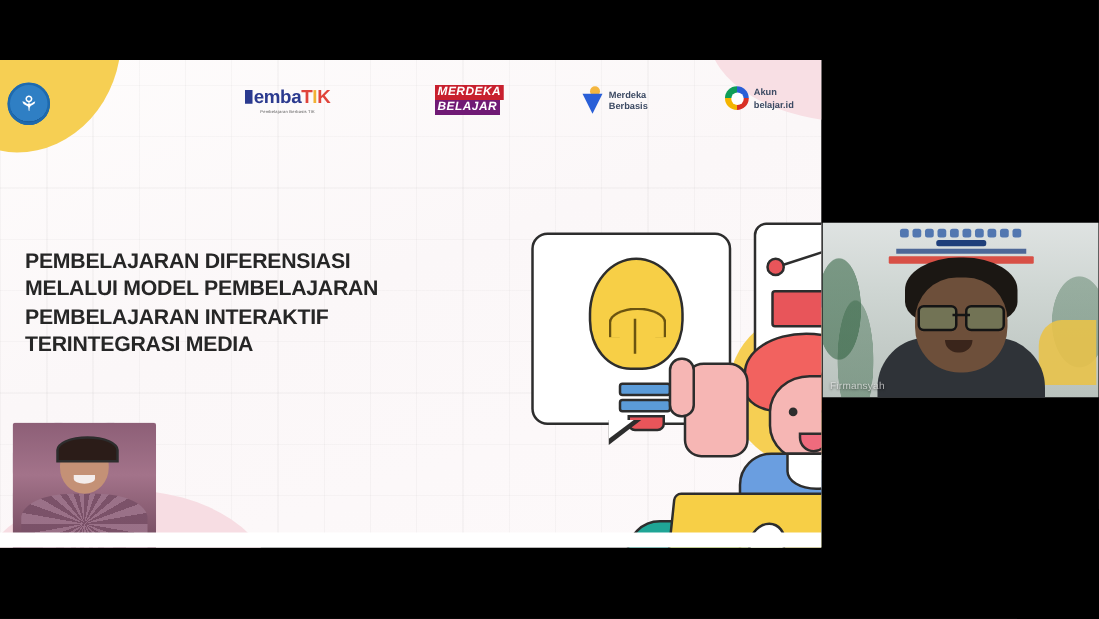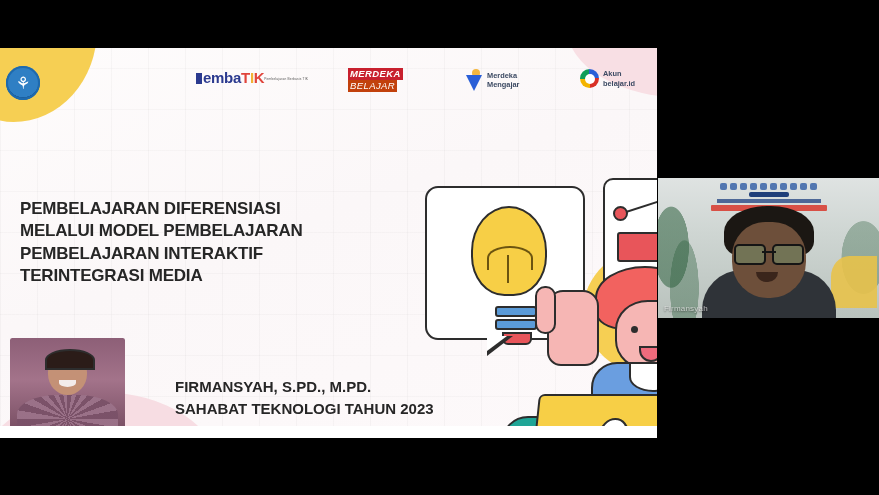--- a/index.html
+++ b/index.html
@@ -25,32 +25,32 @@
   .logobar{position:absolute;left:0;top:12px;width:657px;height:48px;}
   .logo{position:absolute;display:flex;align-items:center;}
   .tutwuri{left:6px;top:6px;width:34px;height:34px;border-radius:50%;
       background:radial-gradient(circle at 50% 45%, #2f7fc4 0 62%, #1c5f9e 63% 100%);
       box-shadow:inset 0 0 0 2px #1e6aae;display:flex;align-items:center;justify-content:center;}
   .tutwuri .tw{color:#fff;font-size:17px;line-height:1;}
   .blpt{left:83px;top:6px;flex-direction:column;align-items:flex-start;}
   .blpt .main{font-size:23px;font-weight:bold;color:#29a8df;letter-spacing:.5px;line-height:.95;
       border-bottom:2px solid #29a8df;padding-bottom:1px;}
   .blpt .sub{font-size:2.6px;color:#4a4a4a;line-height:1.25;letter-spacing:.2px;margin-top:1px;}
-  .pembatik{left:196px;top:10px;flex-direction:row;align-items:center;}
+  .pembatik{left:196px;top:10px;flex-direction:column;align-items:center;}
   .pembatik .main{font-size:15px;font-weight:bold;letter-spacing:-.3px;line-height:1;}
   .pembatik .main .p{color:#2b3a8f;}
   .pembatik .main .t{color:#e0443b;}
   .pembatik .main .i{color:#f2b134;}
   .pembatik .main .k{color:#e0443b;}
   .pembatik .sub{font-size:3.2px;color:#555;margin-top:2px;letter-spacing:.2px;}
   .pembatik .blk{display:inline-block;width:6px;height:11px;background:#2b3a8f;margin-right:1px;vertical-align:-1px;}
   .merdeka{left:348px;top:8px;flex-direction:column;align-items:flex-start;}
   .merdeka .l1{background:#c8202e;color:#fff;font-size:9.5px;font-weight:bold;letter-spacing:.4px;padding:0 2px;
       font-style:italic;line-height:1.25;}
-  .merdeka .l2{background:#c2410c;color:#fff;font-size:9.5px;font-weight:normal;letter-spacing:.4px;padding:0 2px;
+  .merdeka .l2{background:#701a75;color:#fff;font-size:9.5px;font-weight:bold;letter-spacing:.4px;padding:0 2px;
       font-style:italic;line-height:1.25;}
   .mengajar{left:466px;top:9px;}
   .mengajar .mark{width:17px;height:22px;margin-right:4px;position:relative;}
   .mengajar .mark .dot{position:absolute;left:6px;top:0;width:8px;height:8px;border-radius:50%;background:#f4b63f;}
   .mengajar .mark .v{position:absolute;left:0;top:6px;width:0;height:0;
       border-left:8px solid transparent;border-right:8px solid transparent;border-top:16px solid #2a5fd7;}
   .mengajar .txt{font-size:7.4px;font-weight:bold;color:#3c4a63;line-height:1.25;}
   .akun{left:580px;top:9px;}
   .akun .mark{width:19px;height:19px;border-radius:50%;margin-right:4px;
       background:conic-gradient(#2a5fd7 0 25%, #d93025 25% 50%, #f4b400 50% 75%, #0f9d58 75% 100%);
@@ -186,21 +186,21 @@
         <span class="l2">BELAJAR</span>
       </div>
 
       <div class="logo mengajar">
         <span class="mark">
             <i class="dot"></i>
             <i class="v"></i>
           </span>
         <span class="txt">
           <span>Merdeka</span><br>
-          <span>Mengajar</span>
+          <span>Berbasis</span>
         </span>
       </div>
 
       <div class="logo akun">
         <span class="mark">
             <i></i>
           </span>
         <span class="txt">
           <span>Akun</span><br>
           <span>belajar.id</span>
@@ -216,24 +216,20 @@
       <div>TERINTEGRASI  MEDIA</div>
     </div>
 
     <div class="photo">
       <div class="batik"></div>
       <div class="face"></div>
       <div class="hair"></div>
       <div class="smile"></div>
     </div>
 
-    <div class="presenter">
-      <div>FIRMANSYAH, S.PD., M.PD.</div>
-      <div>SAHABAT TEKNOLOGI TAHUN 2023</div>
-    </div>
 
     <div class="illus">
       <div class="bubble">
         <div class="bulb">
           <div class="fil"></div>
           <div class="fil2"></div>
         </div>
         <div class="base">
           <i></i>
             <i></i>

